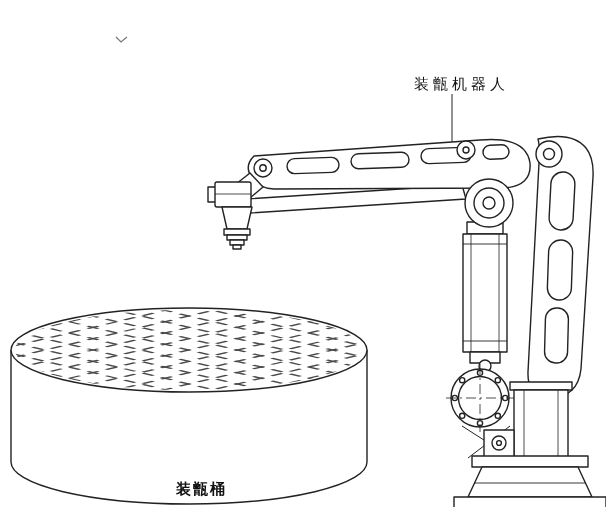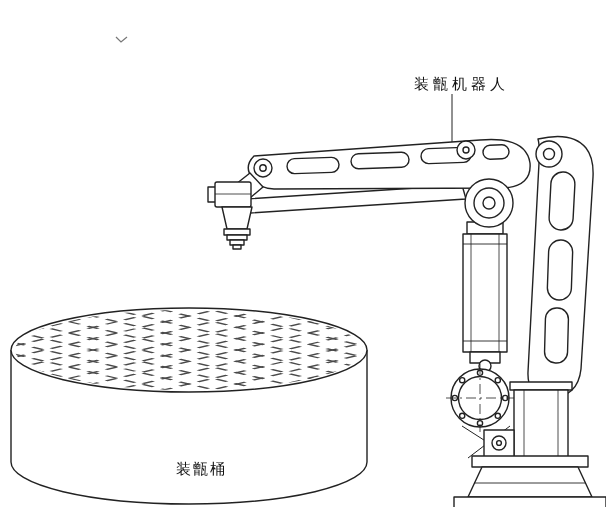--- a/index.html
+++ b/index.html
@@ -14,21 +14,21 @@
   .stage svg.art{position:absolute;left:0;top:0;width:606px;height:507px;}
   .label{
     position:absolute;
     color:#111111;
     font-size:15px;
     line-height:18px;
     white-space:nowrap;
     user-select:none;
   }
   .robot-label{left:414px;top:39px;letter-spacing:4px;}
-  .barrel-label{left:176px;top:424px;letter-spacing:2px;}
+  .barrel-label{left:176px;top:444px;letter-spacing:2px;font-weight:bold;}
 </style>
 </head>
 <body>
 
 <div class="stage">
 
   <svg class="art" viewBox="0 0 606 507" aria-hidden="true">
     <defs>
       <clipPath id="barrelTopClip">
         <ellipse cx="189" cy="314" rx="174" ry="40"></ellipse>

